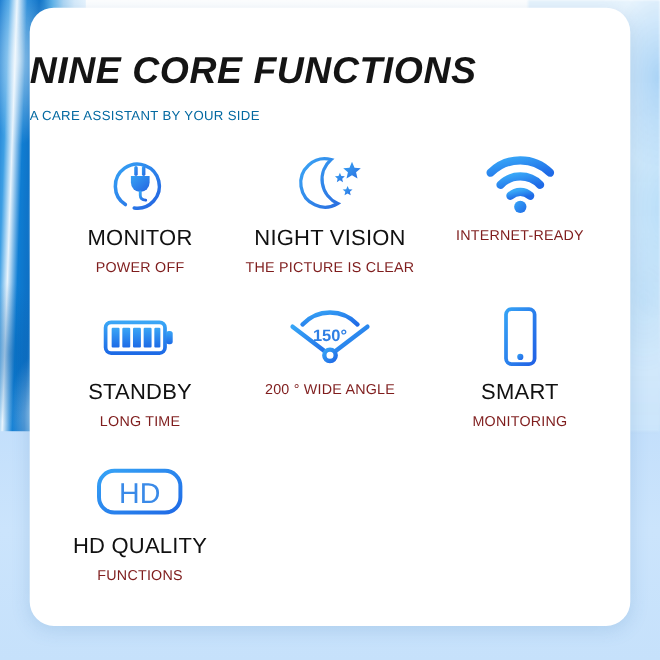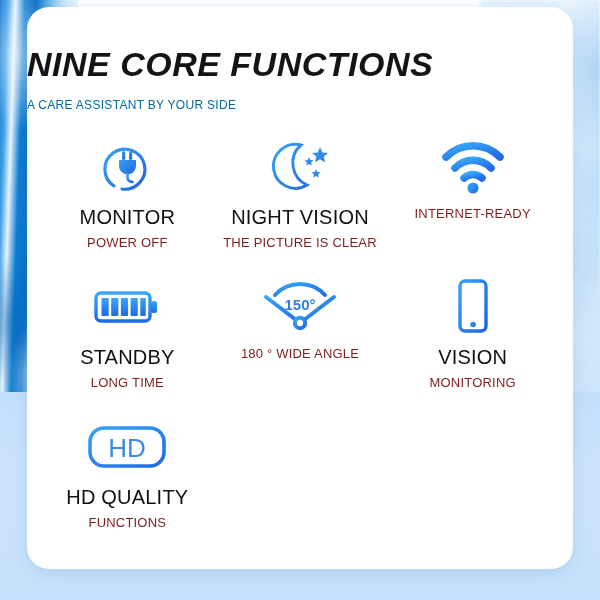--- a/index.html
+++ b/index.html
@@ -235,38 +235,38 @@
                 <stop offset="1" stop-color="#1f6ae6"></stop>
           </linearGradient>
             </defs>
           <path d="M17 14 A34 34 0 0 1 67 14" fill="none" stroke="url(#g7)" stroke-width="4" stroke-linecap="round"></path>
           <path d="M8 16 L42 42" fill="none" stroke="url(#g7)" stroke-width="4" stroke-linecap="round"></path>
           <path d="M76 16 L42 42" fill="none" stroke="url(#g7)" stroke-width="4" stroke-linecap="round"></path>
           <circle cx="42" cy="42" r="5.2" fill="#fff" stroke="url(#g7)" stroke-width="4"></circle>
           <text x="42" y="29" text-anchor="middle" font-family="'Liberation Sans',sans-serif" font-size="15" font-weight="bold" fill="#2f7fe4">150°</text>
         </svg>
       </div>
-      <div class="sub">180 ° WIDE ANGLE</div>
+      <div class="sub">200 ° WIDE ANGLE</div>
     </div>
 
     <div class="cell">
       <div class="ic">
         <svg width="48" height="62" viewBox="0 0 48 62">
           <defs>
               <linearGradient id="g8" x1="0" y1="0" x2="1" y2="1">
             <stop offset="0" stop-color="#35a2f5"></stop>
                 <stop offset="1" stop-color="#2161e5"></stop>
           </linearGradient>
             </defs>
           <rect x="11" y="5" width="26" height="50" rx="5" fill="none" stroke="url(#g8)" stroke-width="3.4"></rect>
           <path d="M11 42 h26" stroke="url(#g8)" stroke-width="2.6"></path>
           <circle cx="24" cy="48.5" r="2.8" fill="url(#g8)"></circle>
         </svg>
       </div>
-      <div class="lbl">VISION</div>
+      <div class="lbl">SMART</div>
       <div class="sub">MONITORING</div>
     </div>
 
     <div class="cell">
       <div class="ic">
         <svg width="82" height="50" viewBox="0 0 82 50">
           <defs>
               <linearGradient id="g9" x1="0" y1="0" x2="1" y2="1">
             <stop offset="0" stop-color="#36a3f6"></stop>
                 <stop offset="1" stop-color="#1f6ae6"></stop>

